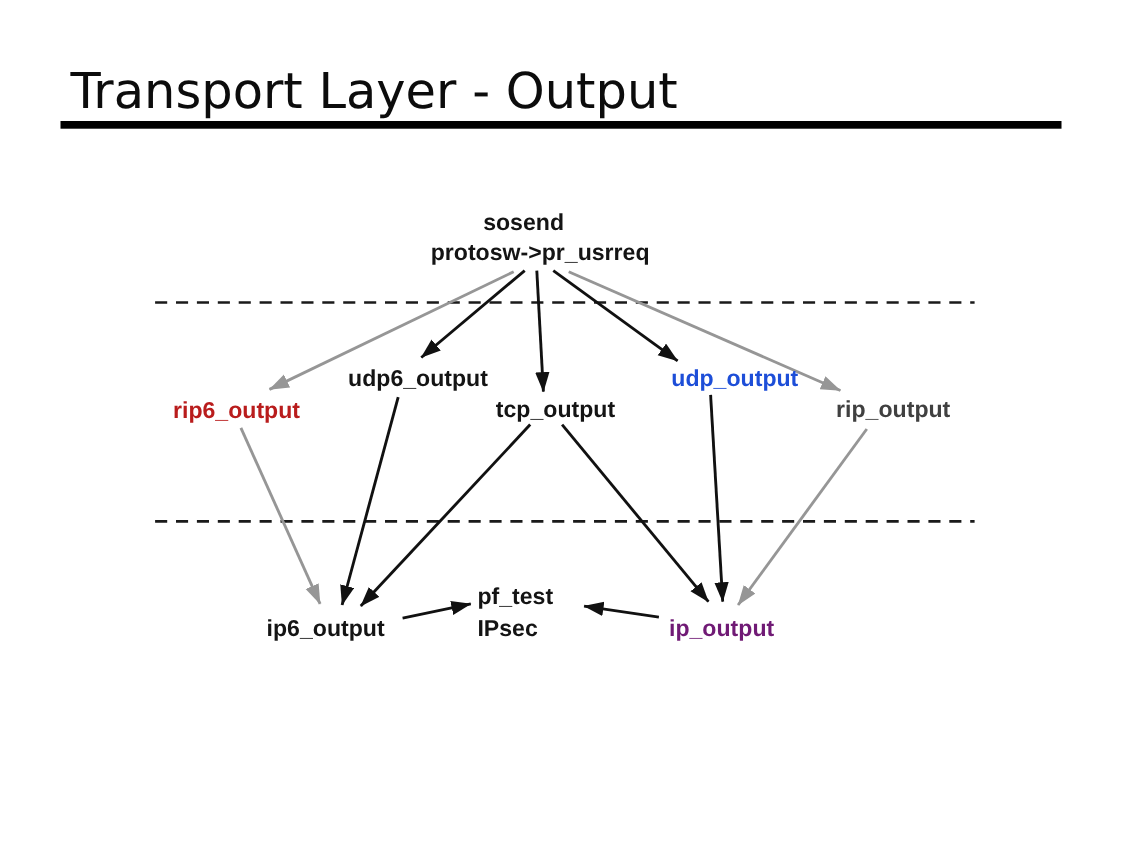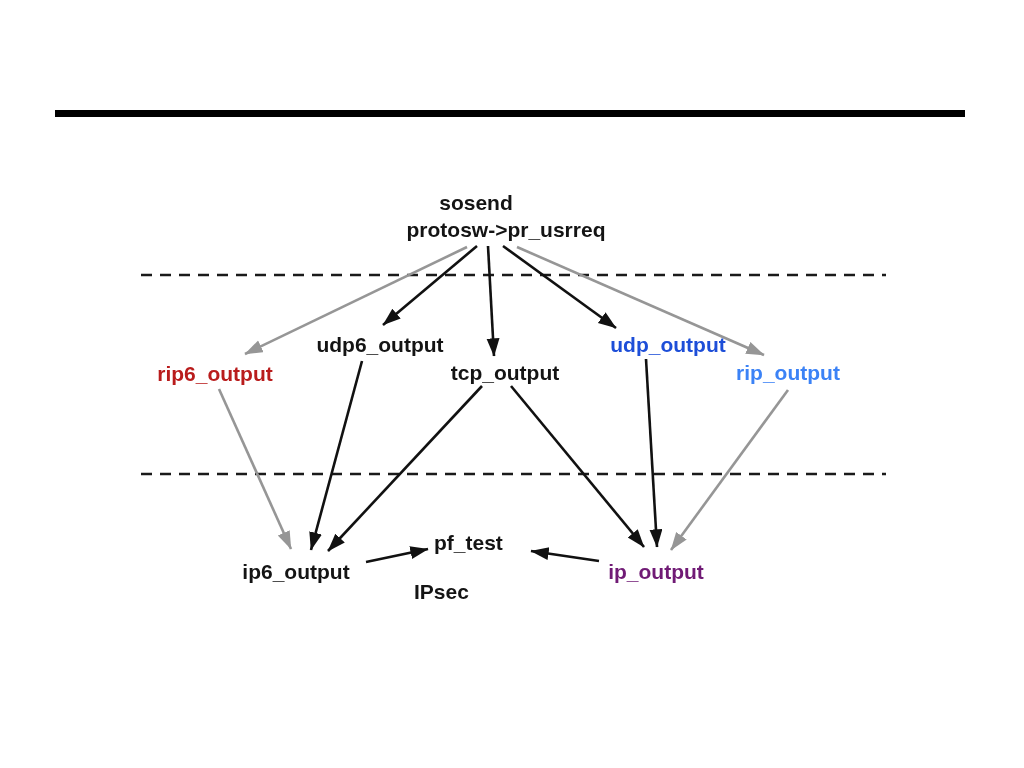--- a/index.html
+++ b/index.html
@@ -39,20 +39,21 @@
     font-size: 21px;
     color: #141414;
     white-space: nowrap;
   }
   .node.left-align { transform: translate(0, -50%); }
 </style>
 </head>
 <body>
 
 <div class="slide">
+  <div class="title">Transport Layer - Output</div>
   <div class="title-rule"></div>
 
   <div class="diagram">
     <svg id="edge-layer" width="1024" height="768" viewBox="0 0 1024 768">
       <defs>
         <marker id="ah-black" markerWidth="8" markerHeight="6" refX="6.8" refY="2.5" orient="auto" markerUnits="strokeWidth">
           <path d="M0,0 L7,2.5 L0,5 z" fill="#111111"></path>
         </marker>
         <marker id="ah-gray" markerWidth="8" markerHeight="6" refX="6.8" refY="2.5" orient="auto" markerUnits="strokeWidth">
           <path d="M0,0 L7,2.5 L0,5 z" fill="#969696"></path>
@@ -73,25 +74,25 @@
           <line x1="482" y1="386" x2="328" y2="551" stroke="#111111" stroke-width="2.6" marker-end="url(#ah-black)"></line>
           <line x1="511" y1="386" x2="644" y2="547" stroke="#111111" stroke-width="2.6" marker-end="url(#ah-black)"></line>
           <line x1="646" y1="359" x2="657" y2="547" stroke="#111111" stroke-width="2.6" marker-end="url(#ah-black)"></line>
           <line x1="788" y1="390" x2="671" y2="550" stroke="#969696" stroke-width="2.6" marker-end="url(#ah-gray)"></line>
           <line x1="366" y1="562" x2="428" y2="549" stroke="#111111" stroke-width="2.6" marker-end="url(#ah-black)"></line>
           <line x1="599" y1="561" x2="531" y2="551" stroke="#111111" stroke-width="2.6" marker-end="url(#ah-black)"></line>
         </g>
     </svg>
     <div id="node-layer">
         <div class="node" style="left: 476px; top: 203px; color: rgb(20, 20, 20);">sosend</div>
-        <div class="node" style="left: 506px; top: 230px; color: rgb(20, 20, 20);">protosw-&gt;pr_usrreq</div>
+        <div class="node" style="left: 491px; top: 230px; color: rgb(20, 20, 20);">protosw-&gt;pr_usrreq</div>
         <div class="node" style="left: 215px; top: 374px; color: #b91c1c;">rip6_output</div>
         <div class="node" style="left: 365px; top: 345px; color: rgb(20, 20, 20); margin-left: 15px;">udp6_output</div>
         <div class="node" style="left: 495px; top: 373px; color: rgb(20, 20, 20); margin-left: 10px;">tcp_output</div>
         <div class="node" style="left: 668px; top: 345px; color: #1d4ed8;">udp_output</div>
-        <div class="node" style="left: 788px; top: 373px; color: #3b82f6;">rip_output</div>
+        <div class="node" style="left: 812px; top: 373px; color: #404040;">rip_output</div>
         <div class="node" style="left: 296px; top: 572px; color: rgb(20, 20, 20);">ip6_output</div>
         <div class="node left-align" style="left: 434px; top: 543px; color: rgb(20, 20, 20);">pf_test</div>
-        <div class="node left-align" style="left: 414px; top: 572px; color: rgb(20, 20, 20); margin-top: 20px;">IPsec</div>
+        <div class="node left-align" style="left: 434px; top: 572px; color: rgb(20, 20, 20);">IPsec</div>
         <div class="node" style="left: 656px; top: 572px; color: #701a75;">ip_output</div>
       </div>
   </div>
 </div>
 
 </body></html>

